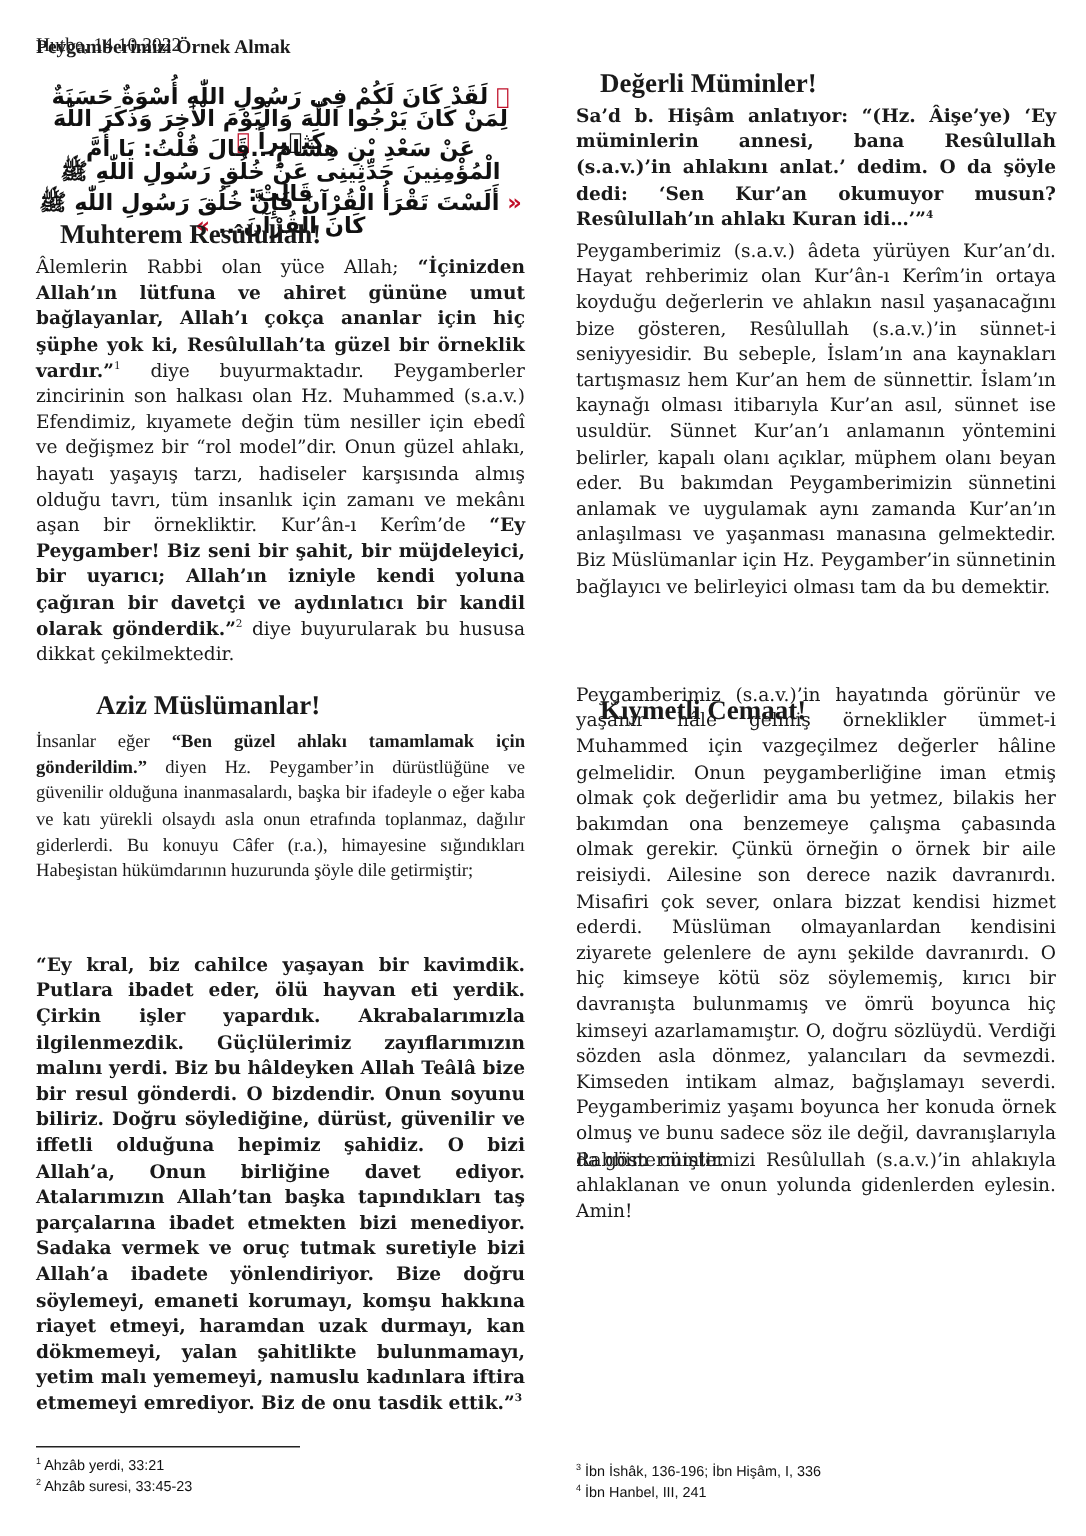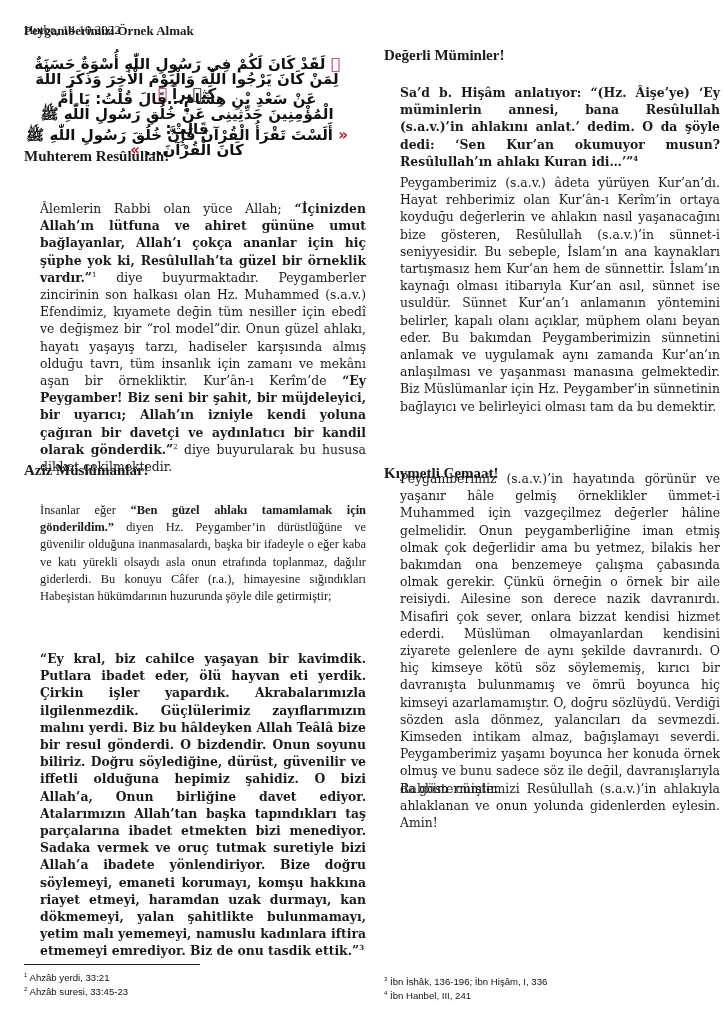--- a/index.html
+++ b/index.html
@@ -21,25 +21,25 @@
 
   .arabic {
     position: absolute; left: 0; width: 326px;
     direction: rtl; text-align: center;
     font-family: "DejaVu Sans", sans-serif; font-weight: bold;
     font-size: 15px; line-height: 15px; color: #111;
   }
   .arabic .br { color: #c0112a; font-weight: bold; }
 
   .heading {
-    position: absolute; left: 0;
-    font-weight: bold; font-size: 15px; line-height: 16px;
+    position: absolute; left: 16px;
+    font-weight: bold; font-size: 18px; line-height: 16px;
     font-family: "Liberation Serif", serif;
   }
-  .para { position: absolute; left: 0; width: 100%; margin: 16px; }
+  .para { position: absolute; left: 0; width: 100%; margin: 0; }
   .b { font-weight: bold; }
   sup { font-size: 7px; line-height: 0; vertical-align: 5px; }
 
   .footnote-rule { position: absolute; left: 24px; top: 964px; width: 176px; height: 0; border-top: 1px solid #222; }
   .footnotes {
     position: absolute; top: 971px;
     font-family: "Liberation Sans", sans-serif; font-size: 9.6px; line-height: 14px; color: #111;
   }
   .footnotes-left { left: 24px; }
   .footnotes-right { left: 384px; top: 975px; }
@@ -58,25 +58,25 @@
     <span class="br">﴾</span>
   </div>
   <div class="arabic" style="top:92px; font-weight:bold;">عَنْ سَعْدِ بْنِ هِشَامٍ...قَالَ قُلْتُ: يَا أُمَّ الْمُؤْمِنِينَ حَدِّثِينِى عَنْ خُلُقِ رَسُولِ اللّٰهِ ﷺ قَالَتْ:</div>
   <div class="arabic" style="top:128px;">
     <span class="br">«</span>
     <span>أَلَسْتَ تَقْرَأُ الْقُرْآنَ فَإِنَّ خُلُقَ رَسُولِ اللّٰهِ ﷺ كَانَ الْقُرْآنَ...</span>
     <span class="br">»</span>
   </div>
 
   <div class="heading" style="top:148px;">Muhterem Resûlullah!</div>
-  <p class="para" style="top:184px;">
+  <p class="para" style="top:169px;">
     <span>Âlemlerin Rabbi olan yüce Allah; </span><span class="b">“İçinizden Allah’ın lütfuna ve ahiret gününe umut bağlayanlar, Allah’ı çokça ananlar için hiç şüphe yok ki, Resûlullah’ta güzel bir örneklik vardır.”</span><sup>1</sup><span> diye buyurmaktadır. Peygamberler zincirinin son halkası olan Hz. Muhammed (s.a.v.) Efendimiz, kıyamete değin tüm nesiller için ebedî ve değişmez bir “rol model”dir. Onun güzel ahlakı, hayatı yaşayış tarzı, hadiseler karşısında almış olduğu tavrı, tüm insanlık için zamanı ve mekânı aşan bir örnekliktir. Kur’ân-ı Kerîm’de </span><span class="b">“Ey Peygamber! Biz seni bir şahit, bir müjdeleyici, bir uyarıcı; Allah’ın izniyle kendi yoluna çağıran bir davetçi ve aydınlatıcı bir kandil olarak gönderdik.”</span><sup>2</sup><span> diye buyurularak bu hususa dikkat çekilmektedir.</span>
   </p>
 
-  <div class="heading" style="top:462px;">Aziz Müslümanlar!</div>
+  <div class="heading" style="top:462px;margin-left:24px;">Aziz Müslümanlar!</div>
   <p class="para" style="top:486px;font-family:Liberation Serif, serif;">
     <span>İnsanlar eğer </span><span class="b">“Ben güzel ahlakı tamamlamak için gönderildim.”</span><span> diyen Hz. Peygamber’in dürüstlüğüne ve güvenilir olduğuna inanmasalardı, başka bir ifadeyle o eğer kaba ve katı yürekli olsaydı asla onun etrafında toplanmaz, dağılır giderlerdi. Bu konuyu Câfer (r.a.), himayesine sığındıkları Habeşistan hükümdarının huzurunda şöyle dile getirmiştir;</span>
   </p>
   <p class="para b" style="top:634px;">
     <span>“Ey kral, biz cahilce yaşayan bir kavimdik. Putlara ibadet eder, ölü hayvan eti yerdik. Çirkin işler yapardık. Akrabalarımızla ilgilenmezdik. Güçlülerimiz zayıflarımızın malını yerdi. Biz bu hâldeyken Allah Teâlâ bize bir resul gönderdi. O bizdendir. Onun soyunu biliriz. Doğru söylediğine, dürüst, güvenilir ve iffetli olduğuna hepimiz şahidiz. O bizi Allah’a, Onun birliğine davet ediyor. Atalarımızın Allah’tan başka tapındıkları taş parçalarına ibadet etmekten bizi menediyor. Sadaka vermek ve oruç tutmak suretiyle bizi Allah’a ibadete yönlendiriyor. Bize doğru söylemeyi, emaneti korumayı, komşu hakkına riayet etmeyi, haramdan uzak durmayı, kan dökmemeyi, yalan şahitlikte bulunmamayı, yetim malı yememeyi, namuslu kadınlara iftira etmemeyi emrediyor. Biz de onu tasdik ettik.”</span><sup>3</sup>
   </p>
 </div>
 
 <div class="col col-right">
   <div class="heading" style="top:47px;">Değerli Müminler!</div>

